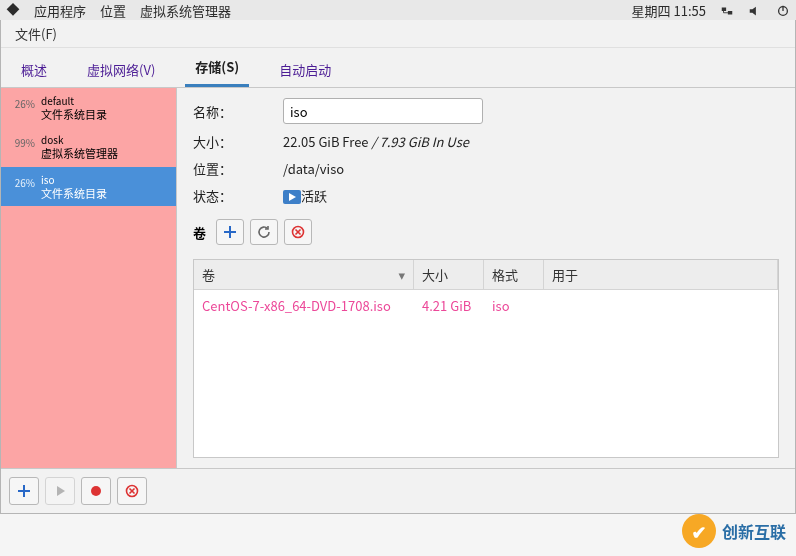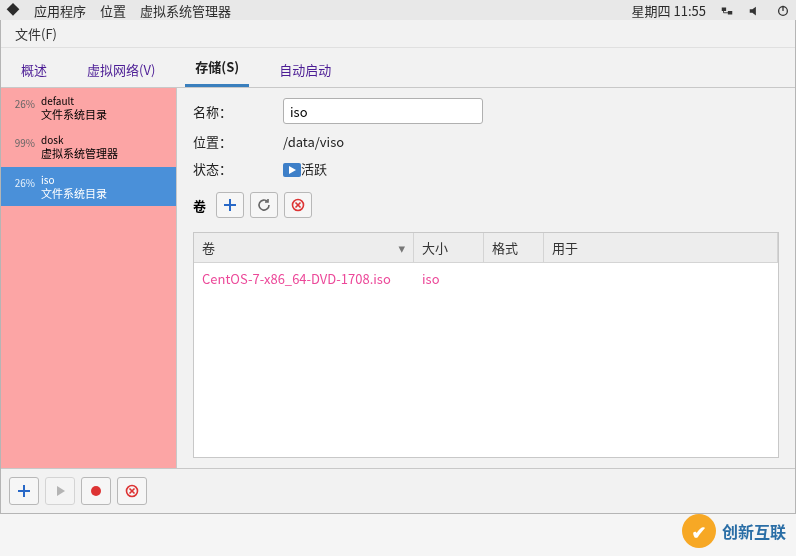--- a/index.html
+++ b/index.html
@@ -139,20 +139,26 @@
         </div>
       </div>
     </div>
 
     <div class="detail">
       <div class="row">
         <span class="row-label">名称：</span>
         <input class="name-input" value="iso" style="">
       </div>
       <div class="row">
+        <span class="row-label">大小：</span>
+        <span class="val">
+          <span>22.05 GiB Free</span><i><span> / </span><span>7.93 GiB In Use</span></i>
+        </span>
+      </div>
+      <div class="row">
         <span class="row-label">位置：</span>
         <span class="val">/data/viso</span>
       </div>
       <div class="row">
         <span class="row-label">状态：</span>
         <span class="state-play">
           <svg viewBox="0 0 18 14">
               <rect x="0" y="0" width="18" height="14" rx="2" fill="#3d7fc8"></rect>
               <polygon points="6,3 6,11 13,7" fill="#fff"></polygon>
             </svg>
@@ -187,20 +193,21 @@
           <div class="col-name">
             <span>卷</span>
             <span class="sort-ind">▾</span>
           </div>
           <div class="col-size">大小</div>
           <div class="col-fmt">格式</div>
           <div class="col-use">用于</div>
         </div>
         <div class="vt-body-row">
           <div class="col-name">CentOS-7-x86_64-DVD-1708.iso</div>
+          <div class="col-size">4.21 GiB</div>
           <div class="col-fmt">iso</div>
           <div class="col-use"></div>
         </div>
       </div>
     </div>
   </div>
 
   <div class="bottom-toolbar">
     <span class="icon-btn">
       <svg viewBox="0 0 14 14">

